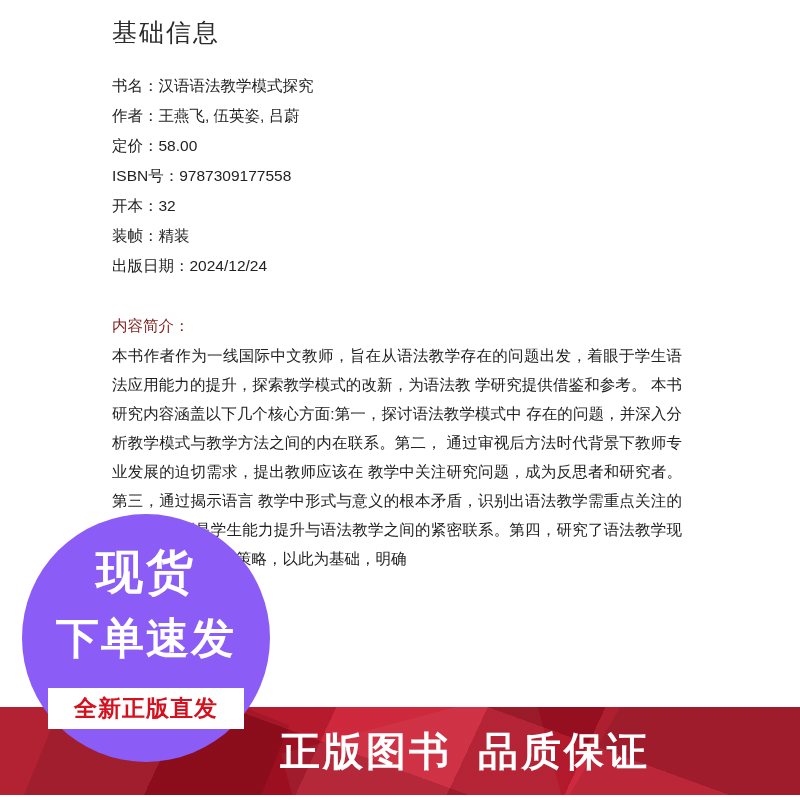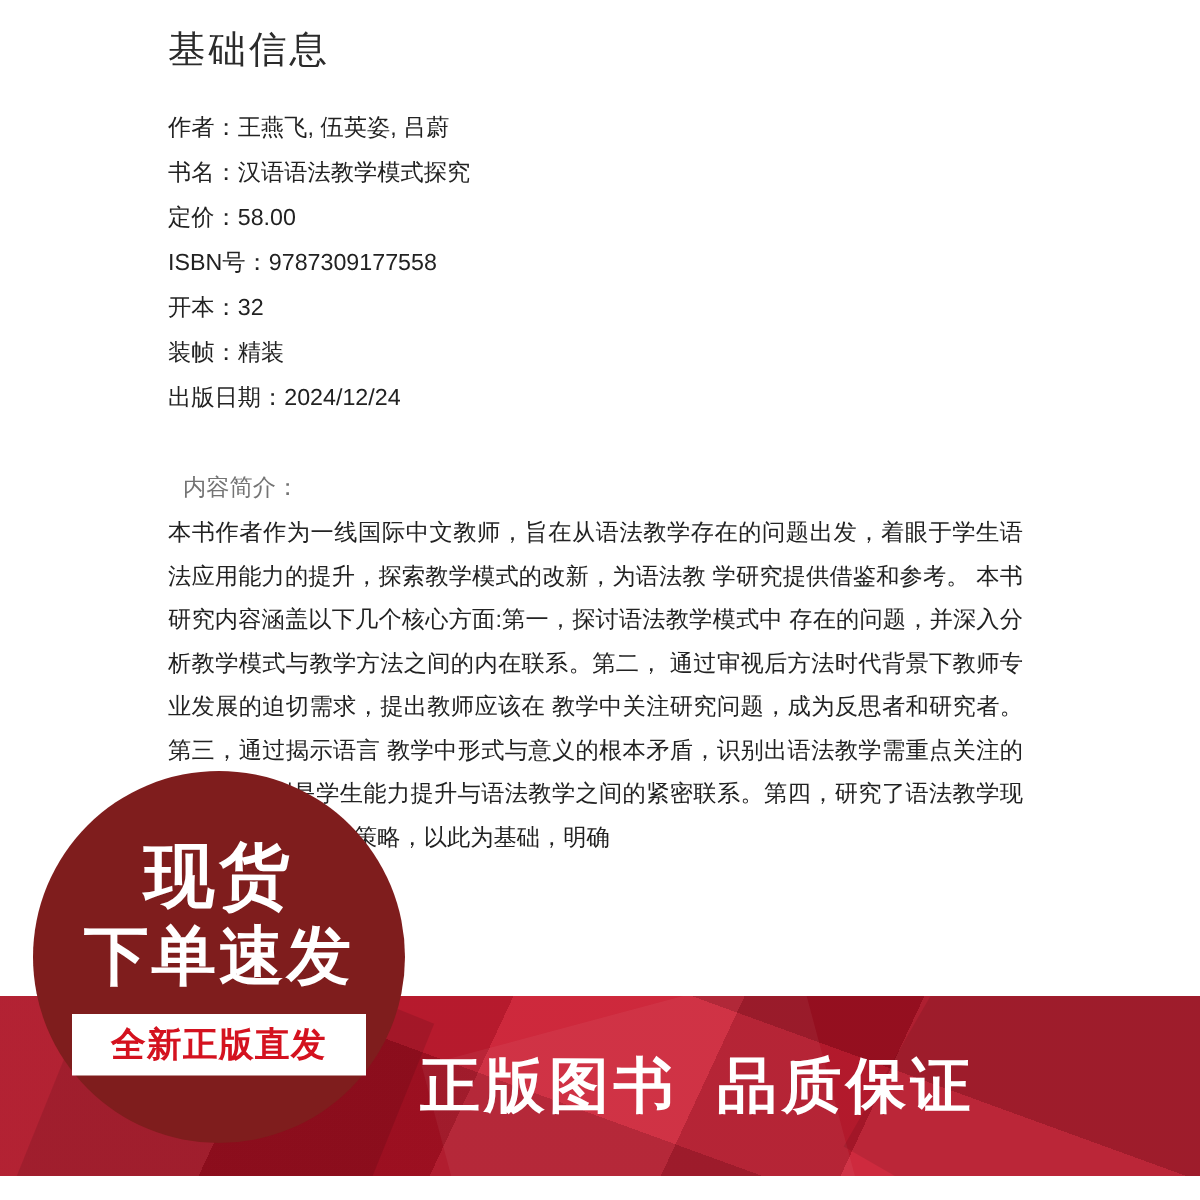--- a/index.html
+++ b/index.html
@@ -53,39 +53,38 @@
   }
   .meta-value {
     color: #222222;
   }
   .intro-block {
     margin-top: 30px;
   }
   .intro-title {
     font-size: 15.5px;
     line-height: 30px;
-    color: #737373;
-    margin-left: 10px;
+    color: #7f1d1d;
   }
   .intro-body {
     font-size: 15.5px;
     line-height: 29px;
     color: #222222;
     text-align: justify;
     width: 570px;
     word-break: break-all;
   }
 
   
   .banner {
     position: absolute;
     left: 0;
-    bottom: 16px;
+    bottom: 5px;
     width: 800px;
-    height: 120px;
+    height: 88px;
     background: #c9142a;
     overflow: hidden;
   }
   .banner-facets {
     position: absolute;
     inset: 0;
     background:
       linear-gradient(115deg, rgba(255,255,255,0.07) 0 22%, rgba(0,0,0,0.10) 22% 40%, rgba(255,255,255,0.05) 40% 58%, rgba(0,0,0,0.12) 58% 72%, rgba(255,255,255,0.06) 72% 100%),
       linear-gradient(200deg, rgba(0,0,0,0.16) 0 30%, rgba(255,255,255,0.04) 30% 55%, rgba(0,0,0,0.14) 55% 100%);
   }
@@ -113,27 +112,28 @@
   }
 
   
   .seal {
     position: absolute;
     left: 22px;
     bottom: 38px;
     width: 248px;
     height: 248px;
     border-radius: 50%;
-    background: #7f1d1d;
+    background: #8b5cf6;
     color: #ffffff;
     display: flex;
     flex-direction: column;
     align-items: center;
     justify-content: center;
     box-shadow: 0 0 0 0 rgba(0,0,0,0);
+    gap: 12px;
   }
   .seal-line1 {
     font-size: 47px;
     font-weight: bold;
     letter-spacing: 3px;
     line-height: 1.08;
   }
   .seal-line2 {
     font-size: 43px;
     font-weight: bold;
@@ -156,24 +156,24 @@
 <body>
 
 <div class="page">
 
   <div class="content">
 
     <div class="section-title">基础信息</div>
 
     <ul class="meta-list">
       <li class="meta-row">
+        <span class="meta-label">书名：</span><span class="meta-value">汉语语法教学模式探究</span>
+      </li>
+      <li class="meta-row">
         <span class="meta-label">作者：</span><span class="meta-value">王燕飞, 伍英姿, 吕蔚</span>
-      </li>
-      <li class="meta-row">
-        <span class="meta-label">书名：</span><span class="meta-value">汉语语法教学模式探究</span>
       </li>
       <li class="meta-row">
         <span class="meta-label">定价：</span><span class="meta-value">58.00</span>
       </li>
       <li class="meta-row">
         <span class="meta-label">ISBN号：</span><span class="meta-value">9787309177558</span>
       </li>
       <li class="meta-row">
         <span class="meta-label">开本：</span><span class="meta-value">32</span>
       </li>

